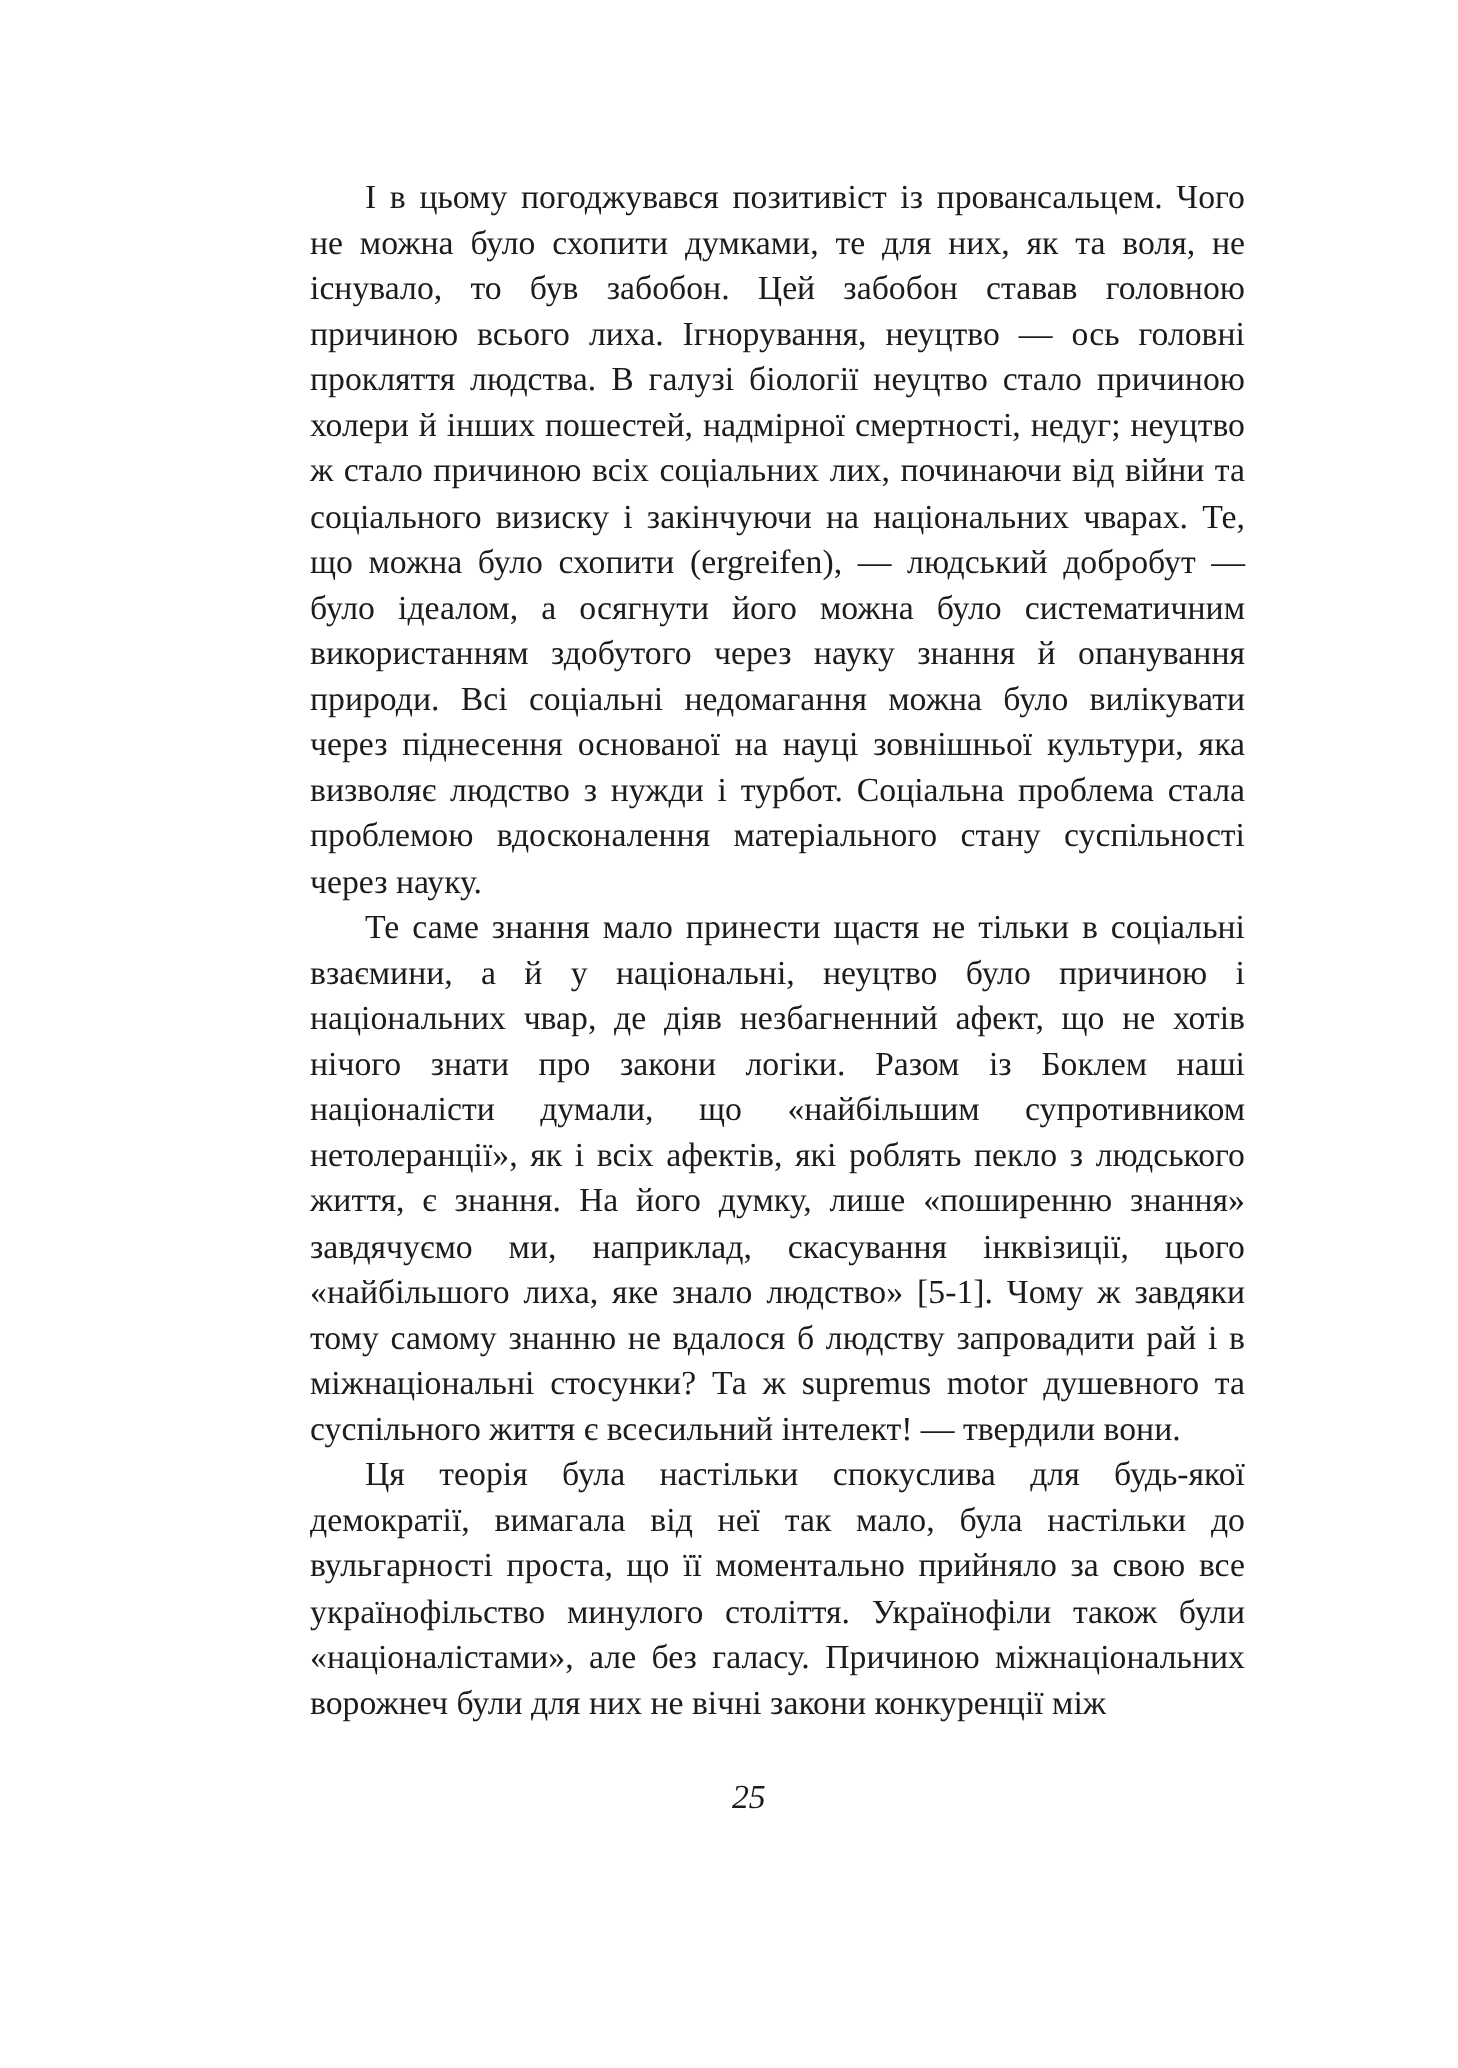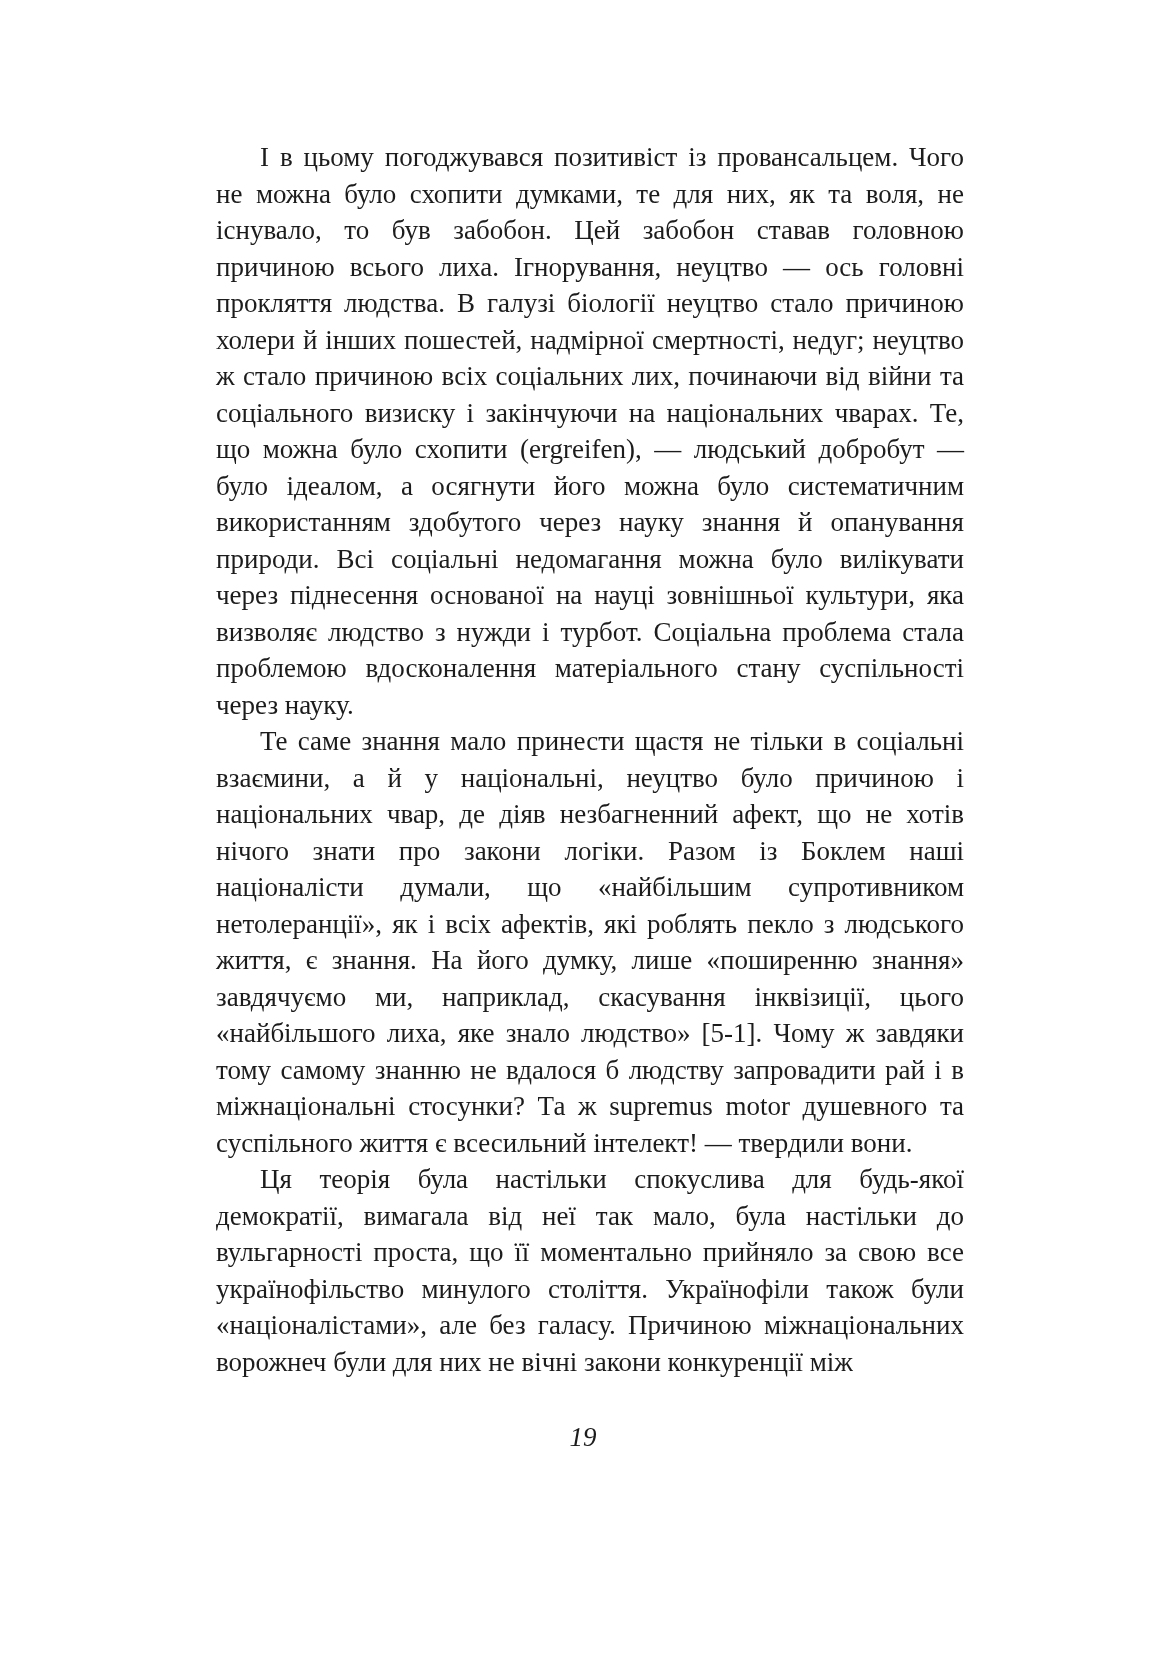--- a/index.html
+++ b/index.html
@@ -9,20 +9,21 @@
     background: #ffffff;
     position: relative;
     overflow: hidden;
   }
   .page {
     position: absolute;
     inset: 0;
     background: #ffffff;
     font-family: "Liberation Serif", "DejaVu Serif", serif;
     color: #1c1c1c;
+    margin-left: 32px;
   }
   .text-block {
     position: absolute;
     left: 216px;
     top: 139px;
     width: 748px;
     font-size: 27px;
     line-height: 36.5px;
     text-align: justify;
     text-justify: inter-word;
@@ -47,14 +48,14 @@
 </style>
 </head>
 <body>
 
 <div class="page">
   <div class="text-block">
     <p>І в цьому погоджувався позитивіст із провансальцем. Чого не можна було схопити думками, те для них, як та воля, не існувало, то був забобон. Цей забобон ставав головною причиною всього лиха. Ігнорування, неуцтво — ось головні прокляття людства. В галузі біології неуцтво стало причиною холери й інших пошестей, надмірної смертності, недуг; неуцтво ж стало причиною всіх соціальних лих, починаючи від війни та соціального визиску і закінчуючи на національних чварах. Те, що можна було схопити (ergreifen), — людський добробут — було ідеалом, а осягнути його можна було систематичним використанням здобутого через науку знання й опанування природи. Всі соціальні недомагання можна було вилікувати через піднесення основаної на науці зовнішньої культури, яка визволяє людство з нужди і турбот. Соціальна проблема стала проблемою вдосконалення матеріального стану суспільності через науку.</p>
     <p>Те саме знання мало принести щастя не тільки в соціальні взаємини, а й у національні, неуцтво було причиною і національних чвар, де діяв незбагненний афект, що не хотів нічого знати про закони логіки. Разом із Боклем наші націоналісти думали, що «найбільшим супротивником нетолеранції», як і всіх афектів, які роблять пекло з людського життя, є знання. На його думку, лише «поширенню знання» завдячуємо ми, наприклад, скасування інквізиції, цього «найбільшого лиха, яке знало людство» [5-1]. Чому ж завдяки тому самому знанню не вдалося б людству запровадити рай і в міжнаціональні стосунки? Та ж supremus motor душевного та суспільного життя є всесильний інтелект! — твердили вони.</p>
     <p>Ця теорія була настільки спокуслива для будь-якої демократії, вимагала від неї так мало, була настільки до вульгарності проста, що її моментально прийняло за свою все українофільство минулого століття. Українофіли також були «націоналістами», але без галасу. Причиною міжнаціональних ворожнеч були для них не вічні закони конкуренції між</p>
   </div>
-  <div class="page-number">19</div>
+  <div class="page-number">25</div>
 </div>
 
 </body></html>

